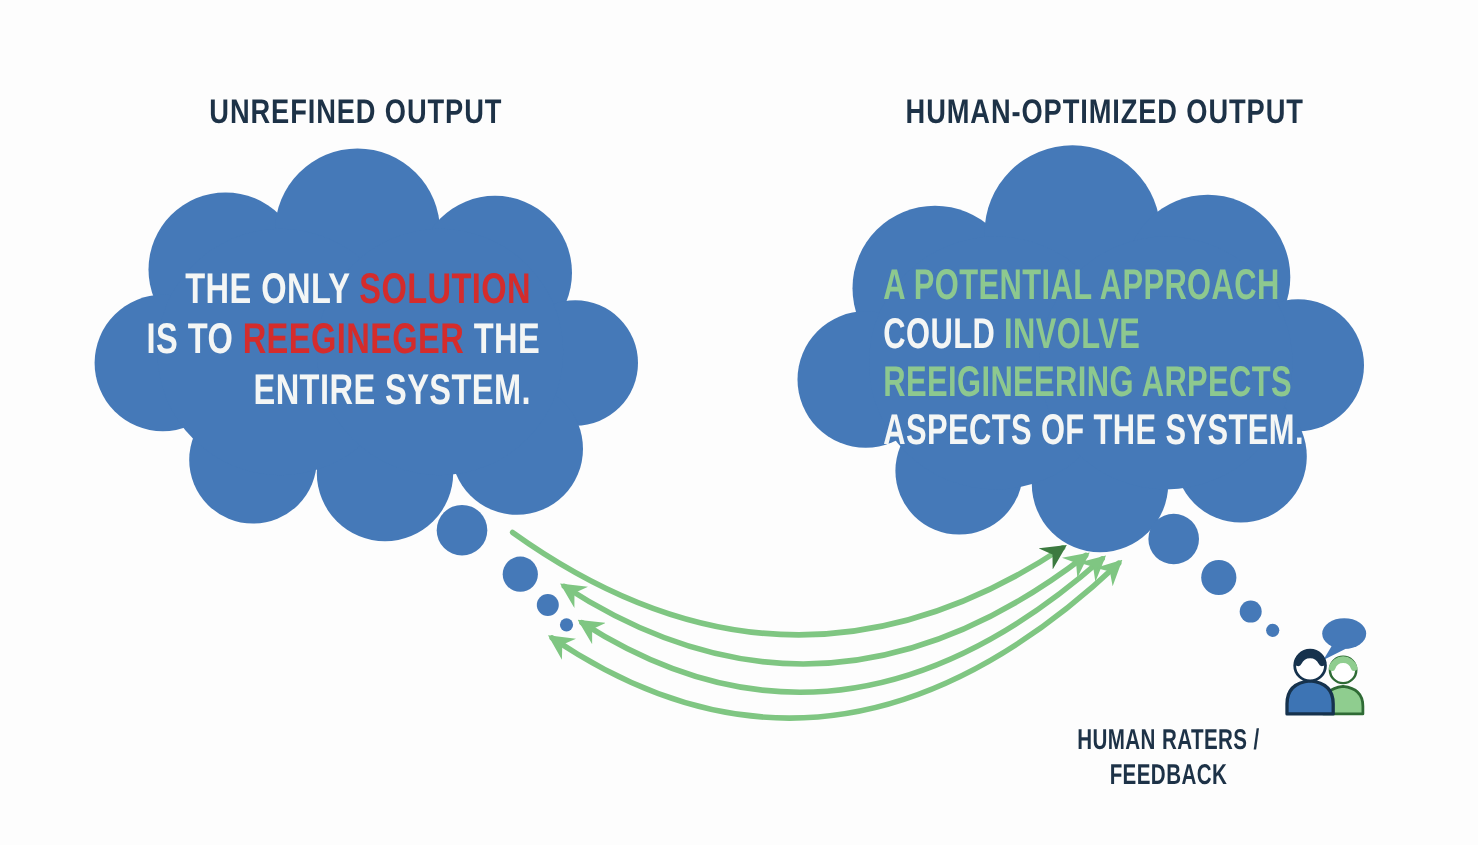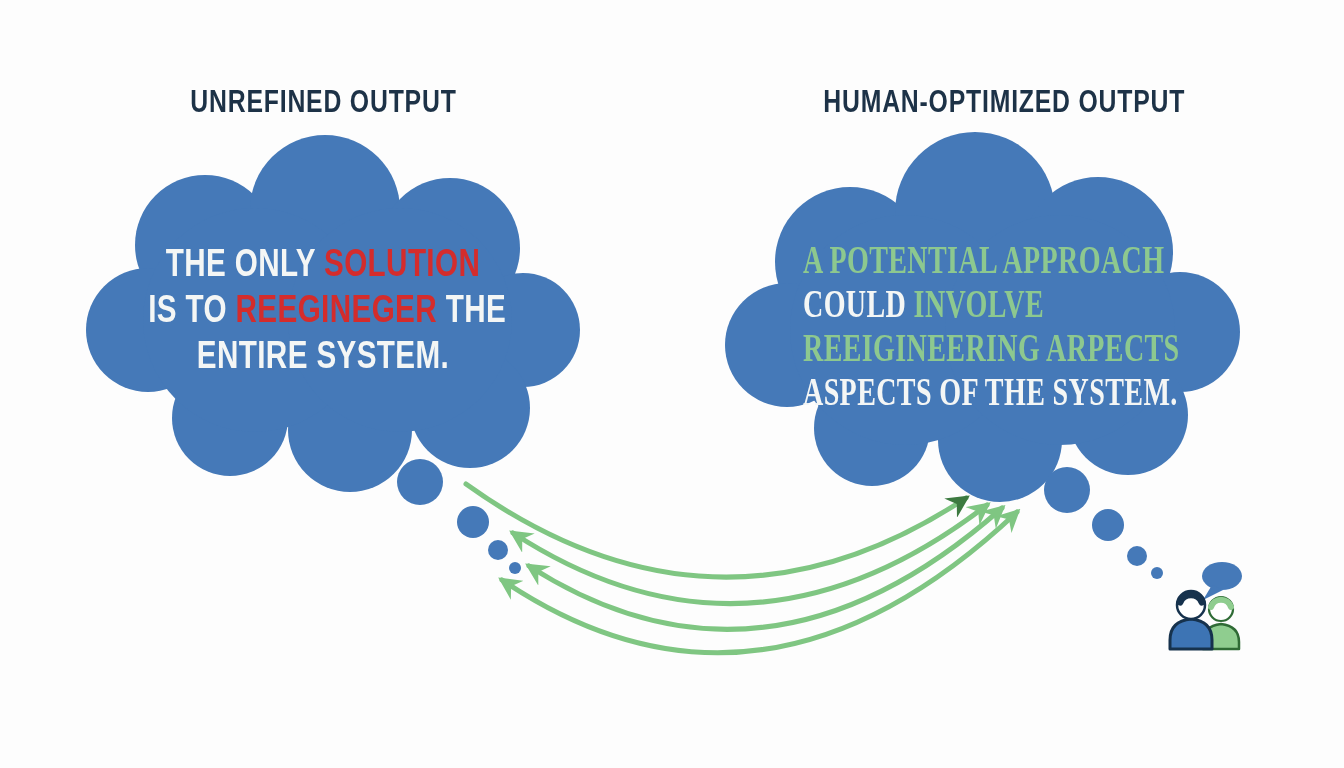--- a/index.html
+++ b/index.html
@@ -40,23 +40,23 @@
   .hdr .squeeze{display:inline-block;transform:scaleX(0.8);}
   .hdr.left{left:123px;top:84px;width:400px;}
   .hdr.right{left:778px;top:84px;width:440px;text-decoration:underline;}
 
   .cloud-text{
     position:absolute;
     font-weight:700;font-size:39px;
     letter-spacing:0.5px;
     white-space:nowrap;
   }
-  .cloud-text.left{left:93px;top:240px;width:460px;text-align:center;line-height:46px;}
+  .cloud-text.left{left:78px;top:240px;width:460px;text-align:right;line-height:46px;}
   .cloud-text.left .squeeze{transform:scaleX(0.76);transform-origin:50% 0;}
-  .cloud-text.right{left:803px;top:238px;width:480px;text-align:left;line-height:44px;font-family:Liberation Serif, serif;}
+  .cloud-text.right{left:803px;top:238px;width:480px;text-align:left;line-height:44px;}
   .cloud-text.right .squeeze{transform:scaleX(0.72);transform-origin:0 0;}
 
   .caption{
     position:absolute;
     left:912px;top:656px;width:300px;
     text-align:center;
     font-weight:700;font-size:26px;line-height:32px;
     letter-spacing:0.5px;
     color:var(--heading-navy,#1d3247);
     white-space:nowrap;
@@ -171,14 +171,20 @@
       </div>
       <div>
         <span style="color: var(--text-green);">REEIGINEERING ARPECTS</span>
       </div>
       <div>
         <span style="color: var(--text-white);">ASPECTS OF THE SYSTEM.</span>
       </div>
     </div>
   </div>
 
+  <div class="caption">
+    <span class="squeeze">
+      <span>HUMAN RATERS /</span><br>
+      <span>FEEDBACK</span>
+    </span>
+  </div>
 
 </div>
 
 </body></html>

